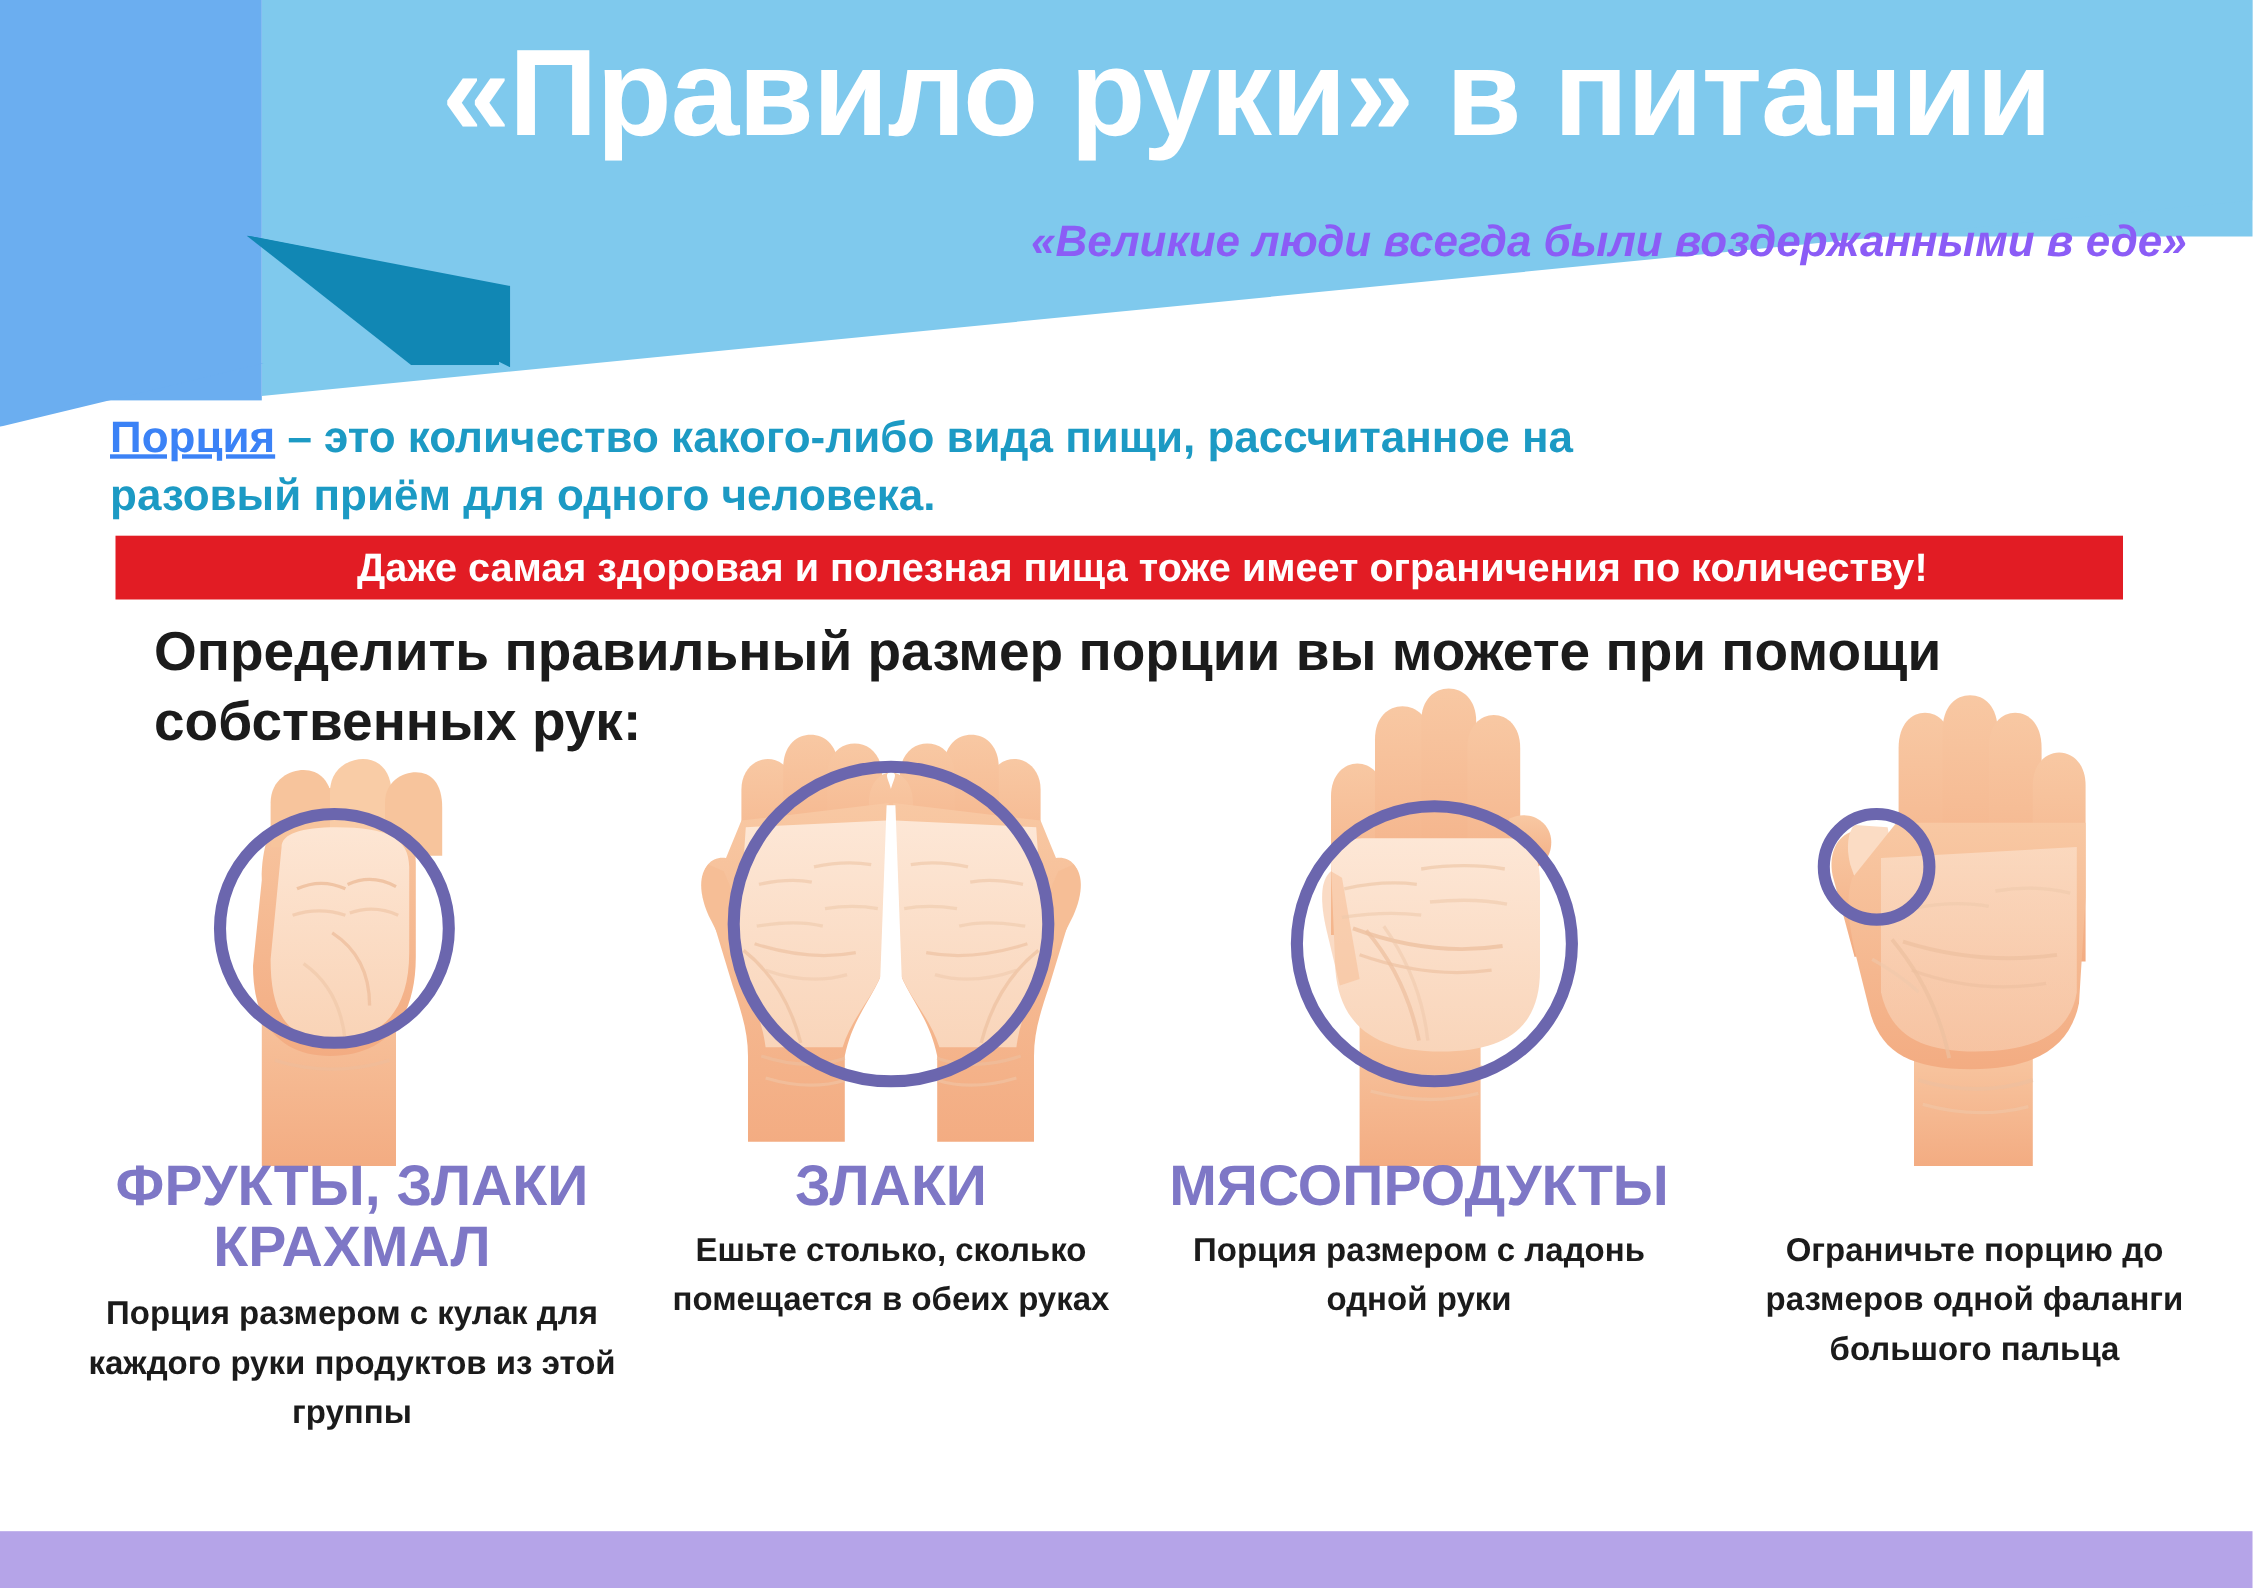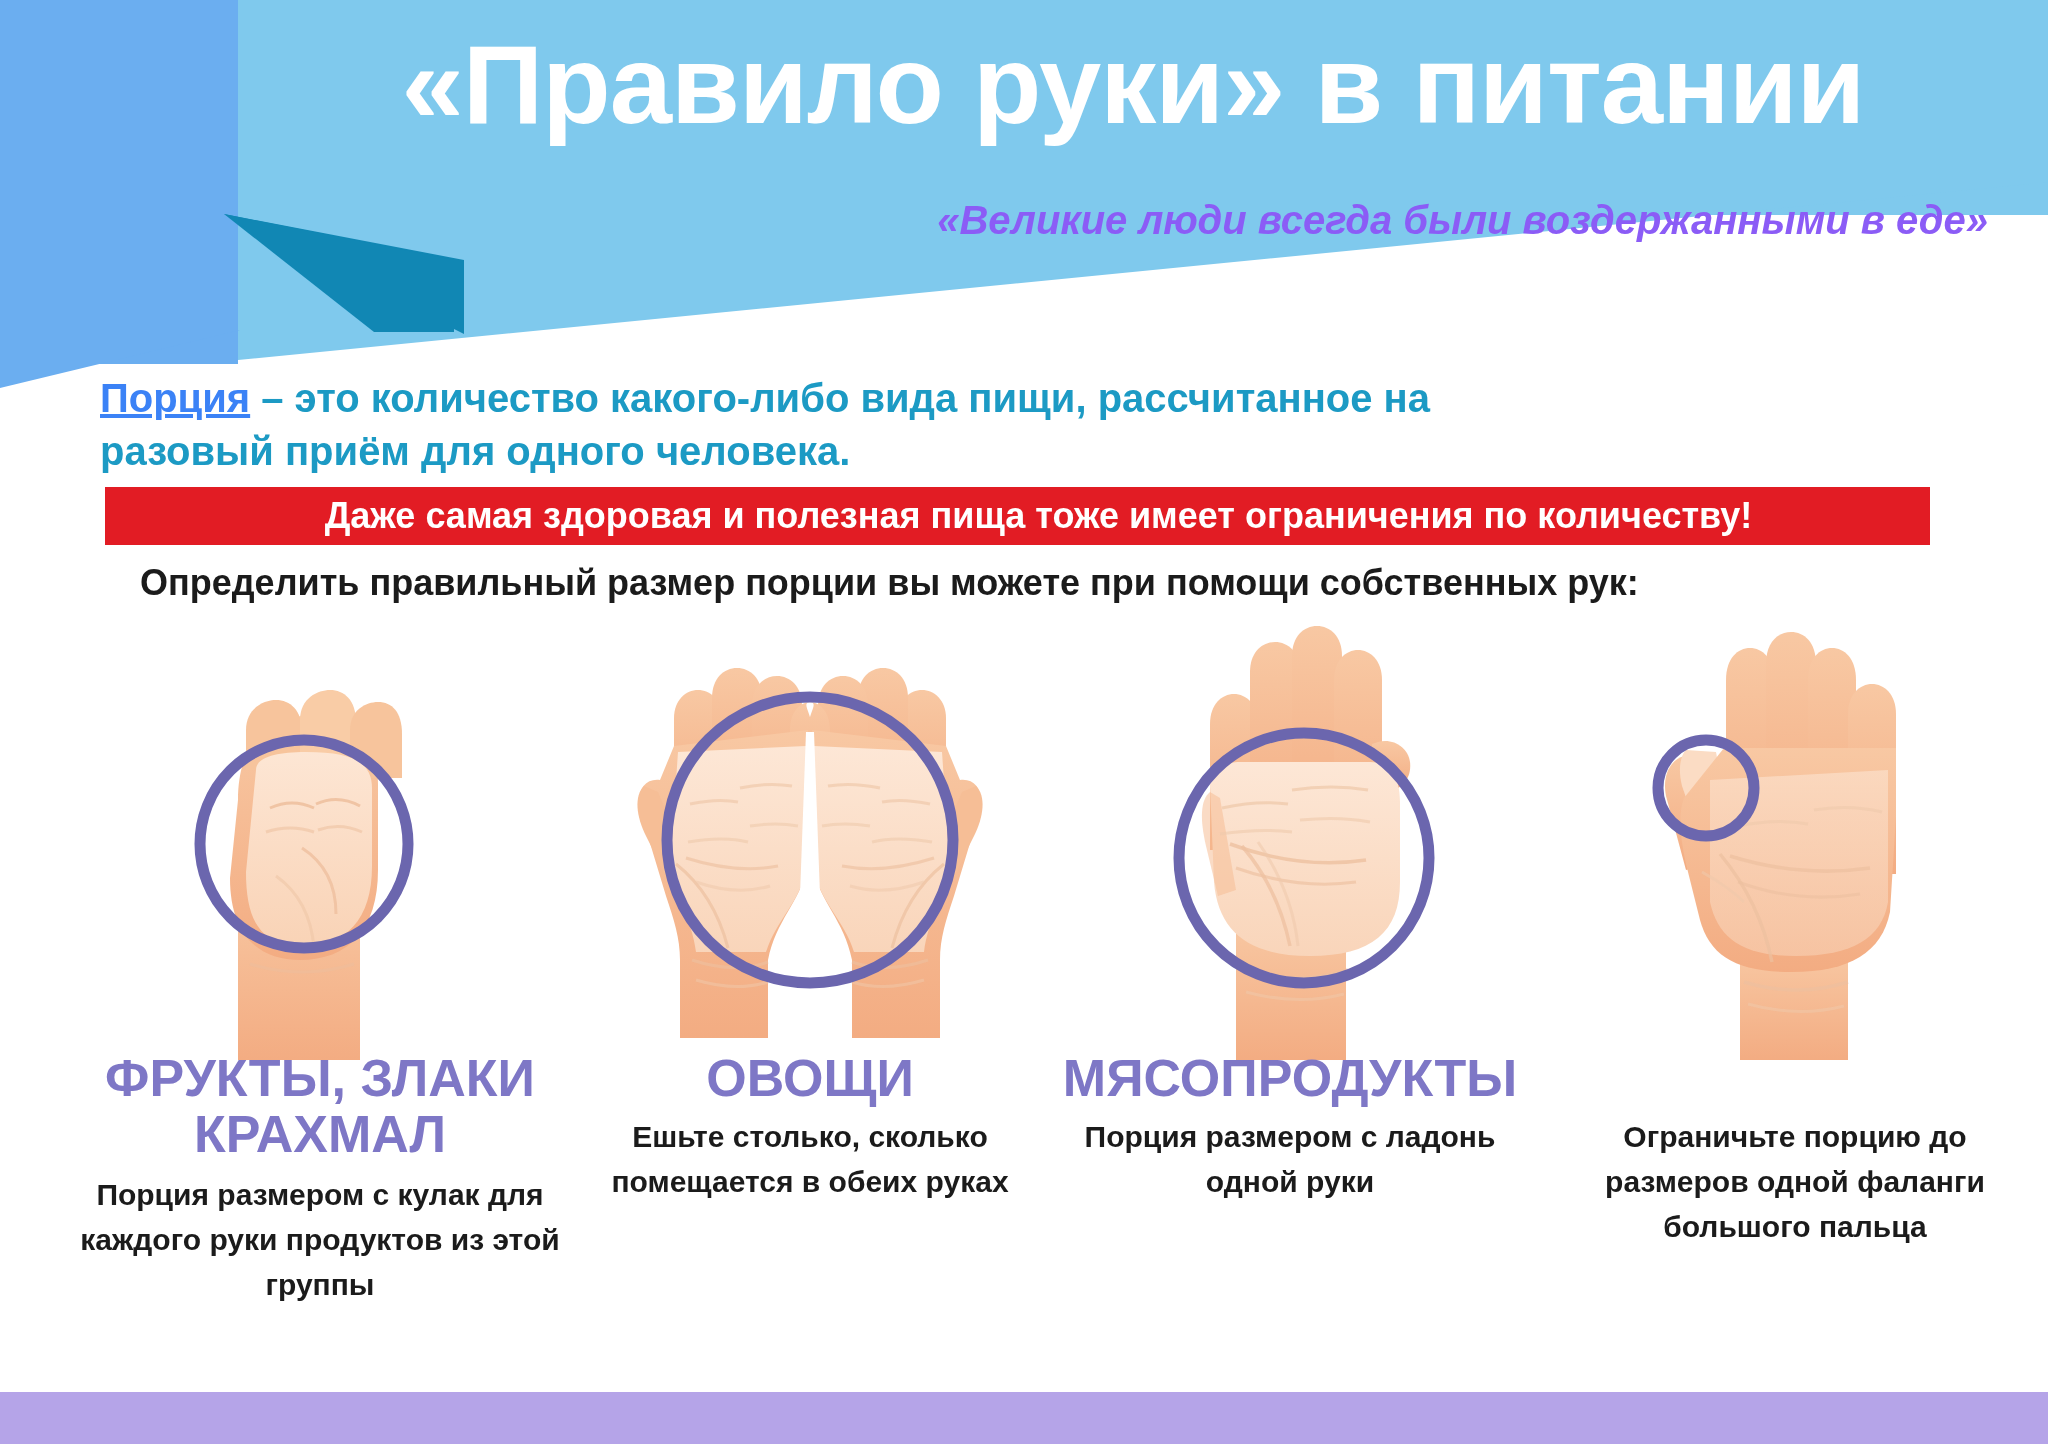--- a/index.html
+++ b/index.html
@@ -42,21 +42,21 @@
        font-size:40px;line-height:1.32;color:#1C9AC4;font-weight:600;}
   .def b{color:#3b82f6;font-weight:bold;text-decoration:underline;}
 
   
   .redbar{position:absolute;left:105px;top:487px;width:1825px;height:58px;background:#E21C24;}
   .redbar span{display:block;color:#ffffff;font-weight:bold;font-size:36px;
       line-height:58px;padding-left:42px;white-space:nowrap;text-align:center;}
 
   
   .blackhead{position:absolute;left:140px;top:560px;width:1800px;
-      color:#1B1B1B;font-weight:bold;font-size:36px;line-height:1.28;}
+      color:#1B1B1B;font-weight:bold;font-size:50px;line-height:1.28;}
 
   
   .cols{position:absolute;left:0;top:620px;width:2048px;height:780px;}
   .col{position:absolute;top:0;}
   .col.c1{left:60px;width:520px;}
   .col.c2{left:600px;width:420px;}
   .col.c3{left:1060px;width:460px;}
   .col.c4{left:1560px;width:470px;}
 
   .art{position:relative;height:440px;}
@@ -243,21 +243,21 @@
             <path d="M96 262 q40 14 74 4" stroke="#EFC9AB" stroke-width="3" fill="none" opacity=".55"></path>
             <path d="M92 340 q42 14 76 2" stroke="#EDC0A0" stroke-width="3" fill="none" opacity=".6"></path>
             <path d="M96 360 q40 12 72 2" stroke="#EFC9AB" stroke-width="3" fill="none" opacity=".5"></path>
           </g>
 
           <path d="M206 112 L214 112 L222 330 L198 330 Z" fill="#ffffff"></path>
 
           <circle cx="210" cy="220" r="143" fill="none" stroke="#6B66AE" stroke-width="11"></circle>
         </svg>
       </div>
-      <div class="cat c2">ОВОЩИ</div>
+      <div class="cat c2">ЗЛАКИ</div>
       <div class="cap c2">Ешьте столько, сколько помещается в обеих руках</div>
     </div>
 
     <div class="col c3">
       <div class="art">
         <svg width="460" height="440" viewBox="0 0 460 440">
           <defs>
             <linearGradient id="skinC" x1="0" y1="0" x2="0" y2="1">
               <stop offset="0%" stop-color="#F8C8A3"></stop>
                 <stop offset="100%" stop-color="#F3AC82"></stop>

